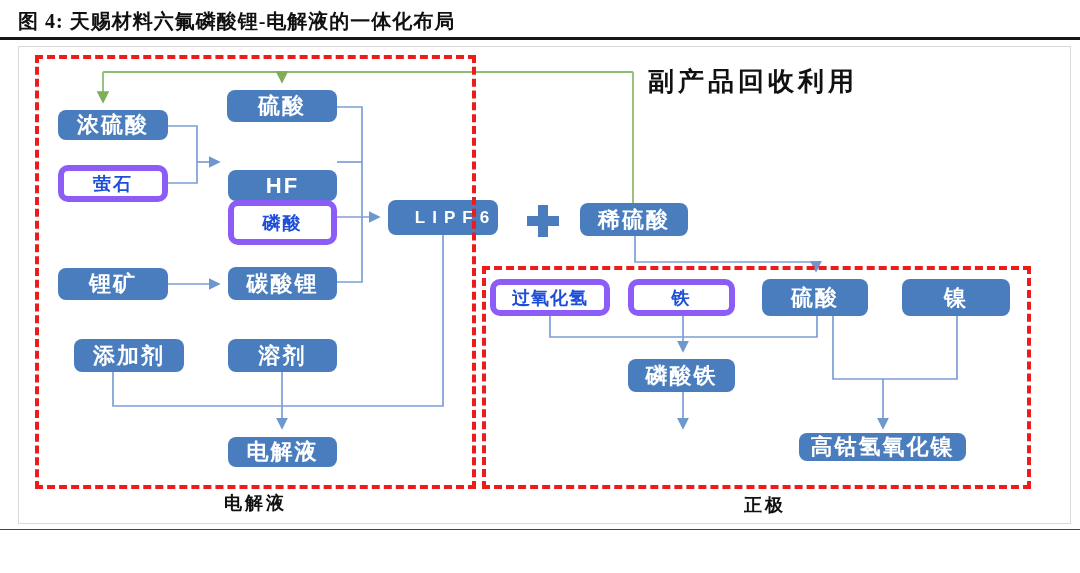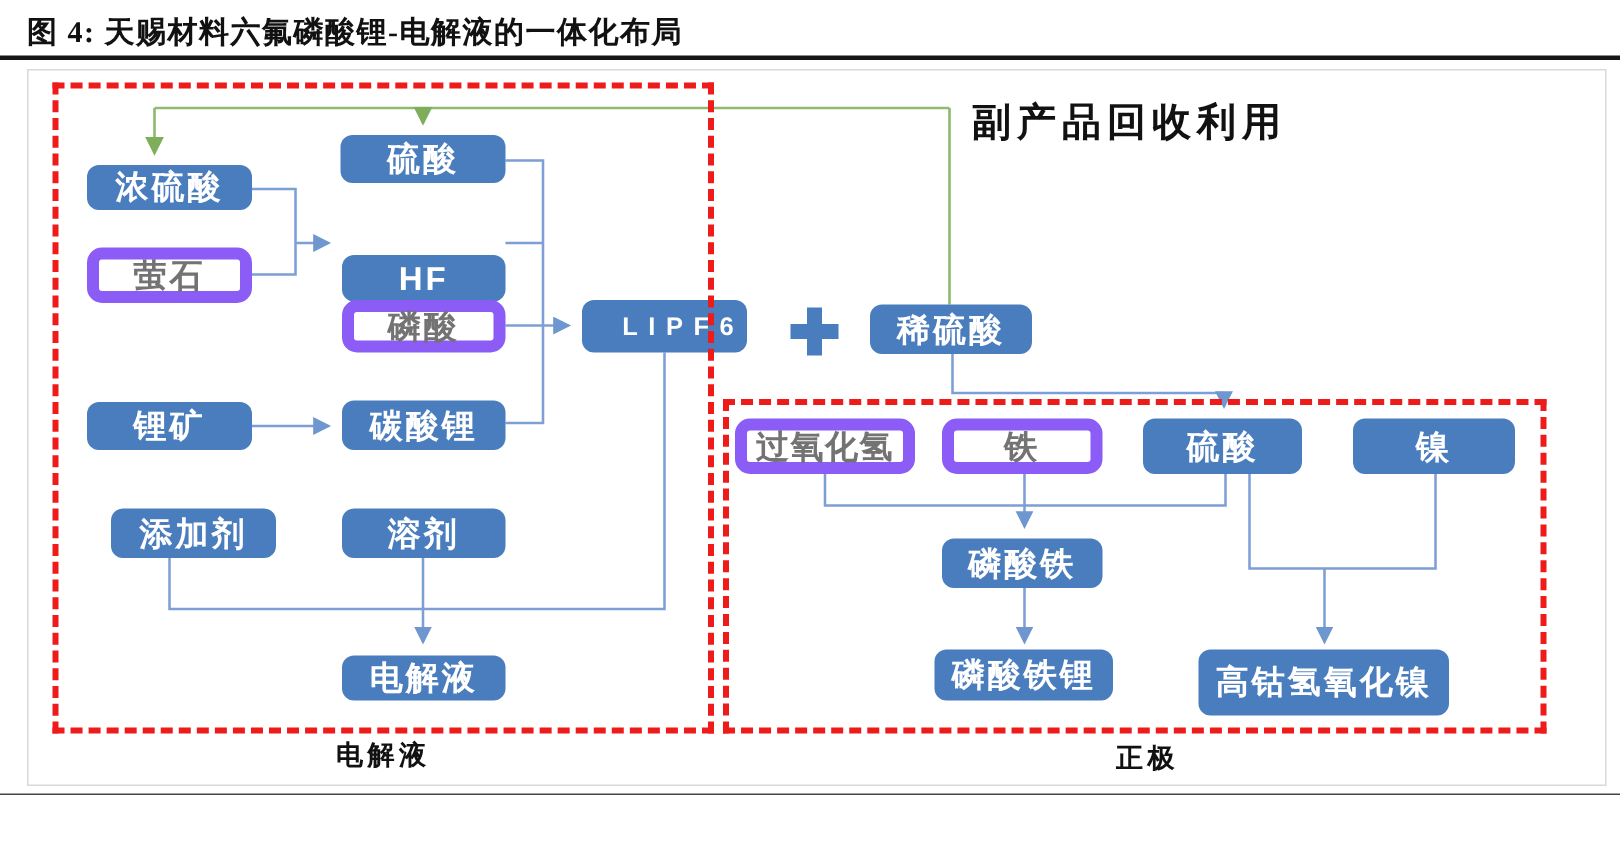--- a/index.html
+++ b/index.html
@@ -20,22 +20,22 @@
   .region.electrolyte{left:35px;top:55px;width:433px;height:426px;}
   .region.cathode{left:482px;top:266px;width:541px;height:215px;}
 
   
   .wires{position:absolute;left:0;top:0;width:1080px;height:573px;z-index:2;}
 
   
   .node{position:absolute;display:flex;align-items:center;justify-content:center;
     box-sizing:border-box;z-index:3;font-weight:bold;text-align:center;}
   .node.blue{background:#4a7dbd;color:#ffffff;border-radius:8px;font-size:22px;letter-spacing:2px;}
-  .node.white{background:#ffffff;color:#737373;border:8px solid #8b5cf6;border-radius:10px;
-    font-size:22px;letter-spacing:2px;}
+  .node.white{background:#ffffff;color:#1d4ed8;border:6px solid #8b5cf6;border-radius:10px;
+    font-size:18px;letter-spacing:2px;}
   .node.lipf6{letter-spacing:7px;font-size:17px;padding-left:25px;}
 
   
   .plus{position:absolute;left:527px;top:205px;width:32px;height:32px;z-index:3;}
   .plus:before{content:"";position:absolute;left:0;top:11px;width:32px;height:10px;background:#4a7dbd;}
   .plus:after{content:"";position:absolute;left:11px;top:0;width:10px;height:32px;background:#4a7dbd;}
 
   
   .flabel{position:absolute;font-family:"Liberation Serif",serif;font-weight:bold;color:#111;
     z-index:4;white-space:nowrap;}
@@ -87,38 +87,37 @@
       <path d="M683,392 V428" marker-end="url(#ab)"></path>
       <path d="M833,316 V379 H957 V316"></path>
       <path d="M883,379 V428" marker-end="url(#ab)"></path>
     </g>
   </svg>
 
   <div class="node blue" style="left:58px;top:110px;width:110px;height:30px;">浓硫酸</div>
   <div class="node blue" style="left:227px;top:90px;width:110px;height:32px;">硫酸</div>
   <div class="node white" style="left:58px;top:165px;width:110px;height:37px;">萤石</div>
   <div class="node blue" style="left:228px;top:146px;width:109px;height:31px;margin-top:24px;">HF</div>
-  <div class="node white" style="left:228px;top:200px;width:109px;height:35px;">磷酸</div>
+  <div class="node white" style="left:228px;top:200px;width:109px;height:45px;">磷酸</div>
   <div class="node blue lipf6" style="left:388px;top:200px;width:110px;height:35px;">LIPF6</div>
   <div class="node blue" style="left:58px;top:268px;width:110px;height:32px;">锂矿</div>
   <div class="node blue" style="left:228px;top:267px;width:109px;height:33px;">碳酸锂</div>
   <div class="node blue" style="left:58px;top:339px;width:110px;height:33px;margin-left:16px;">添加剂</div>
   <div class="node blue" style="left:228px;top:339px;width:109px;height:33px;">溶剂</div>
   <div class="node blue" style="left:228px;top:437px;width:109px;height:30px;">电解液</div>
 
   <div class="plus"></div>
   <div class="node blue" style="left:580px;top:203px;width:108px;height:33px;">稀硫酸</div>
 
   <div class="node white" style="left:490px;top:279px;width:120px;height:37px;letter-spacing:1px;">过氧化氢</div>
   <div class="node white" style="left:628px;top:279px;width:107px;height:37px;">铁</div>
   <div class="node blue" style="left:762px;top:279px;width:106px;height:37px;">硫酸</div>
   <div class="node blue" style="left:902px;top:279px;width:108px;height:37px;">镍</div>
   <div class="node blue" style="left:628px;top:359px;width:107px;height:33px;">磷酸铁</div>
-  <div class="node blue" style="left:623px;top:433px;width:119px;height:34px;">磷酸铁锂</div>
-  <div class="node blue" style="left:799px;top:433px;width:167px;height:44px;">高钴氢氧化镍</div>
+  <div class="node blue" style="left:799px;top:433px;width:167px;height:28px;">高钴氢氧化镍</div>
 
   <div class="region electrolyte"></div>
   <div class="region cathode"></div>
   <div class="flabel lbl-byproduct">副产品回收利用</div>
   <div class="flabel lbl-electrolyte">电解液</div>
   <div class="flabel lbl-cathode">正极</div>
 
   <div class="src-divider"></div>
 </div>
 

